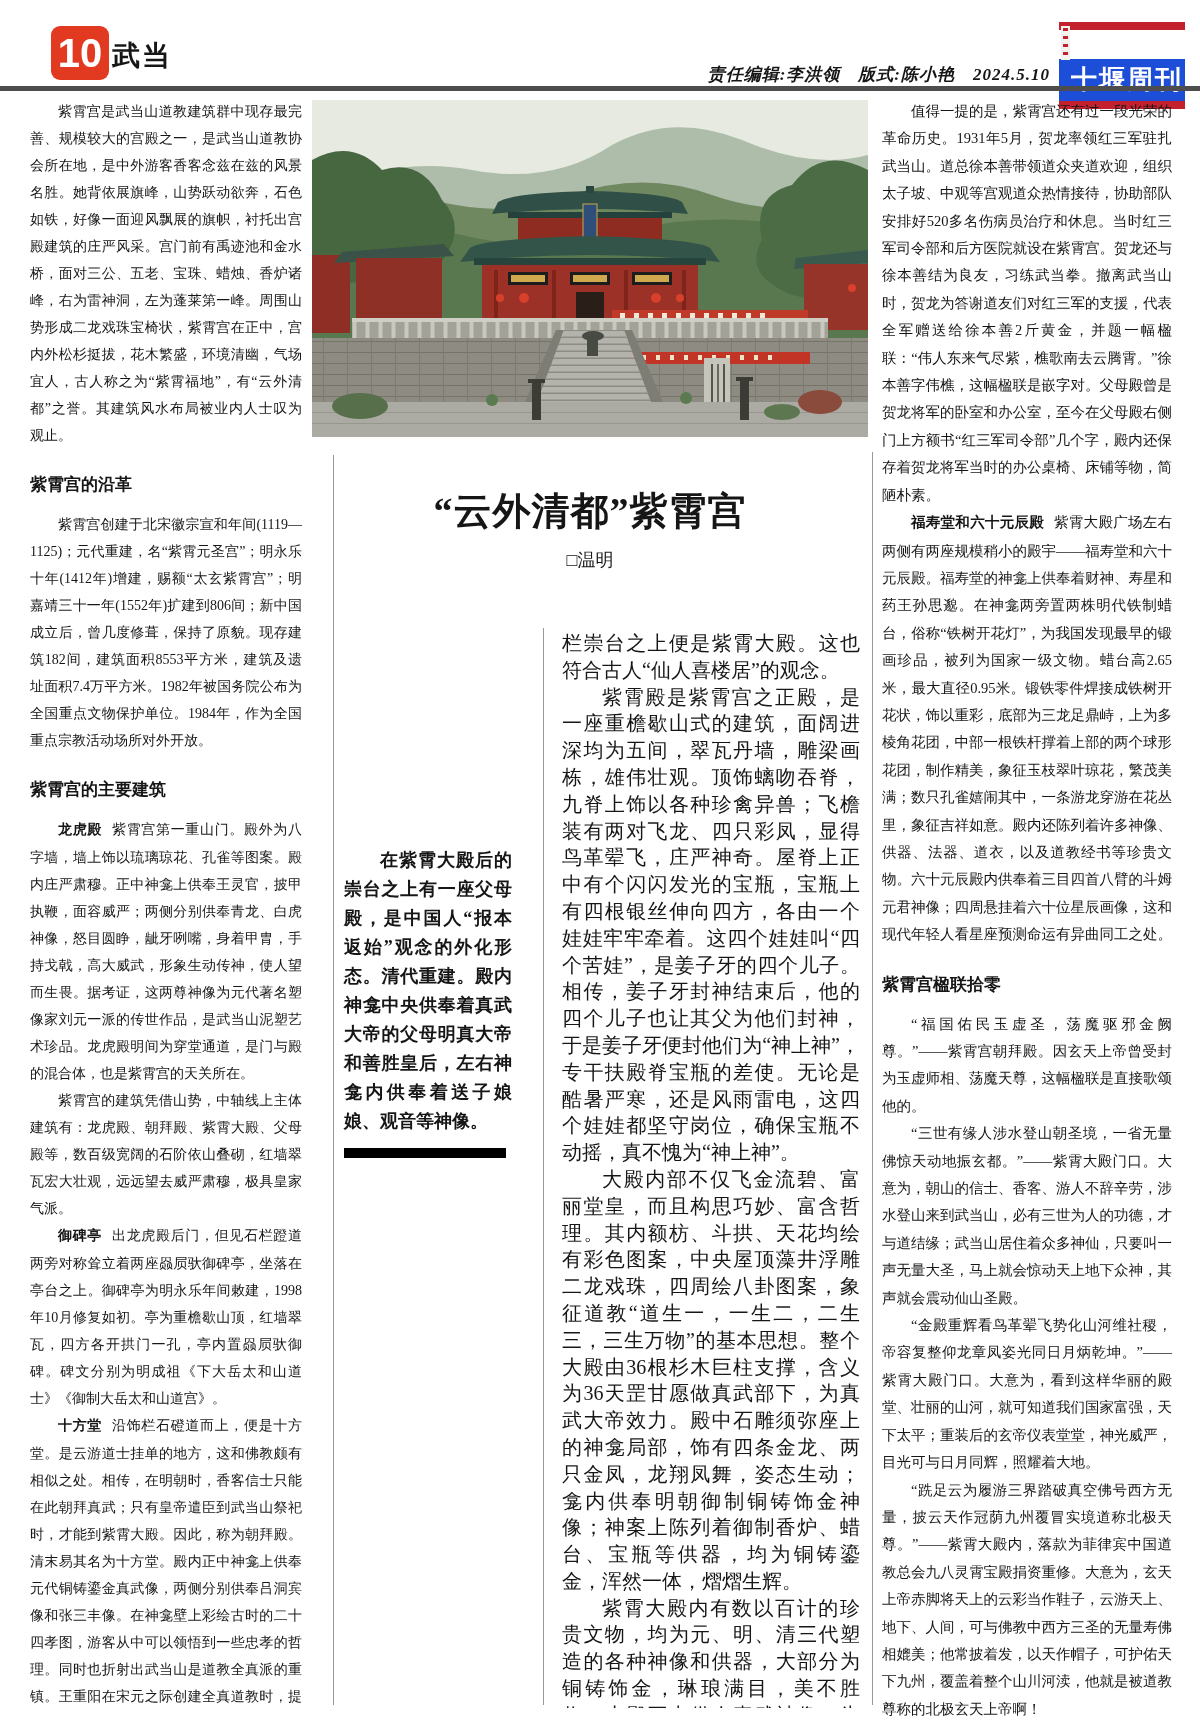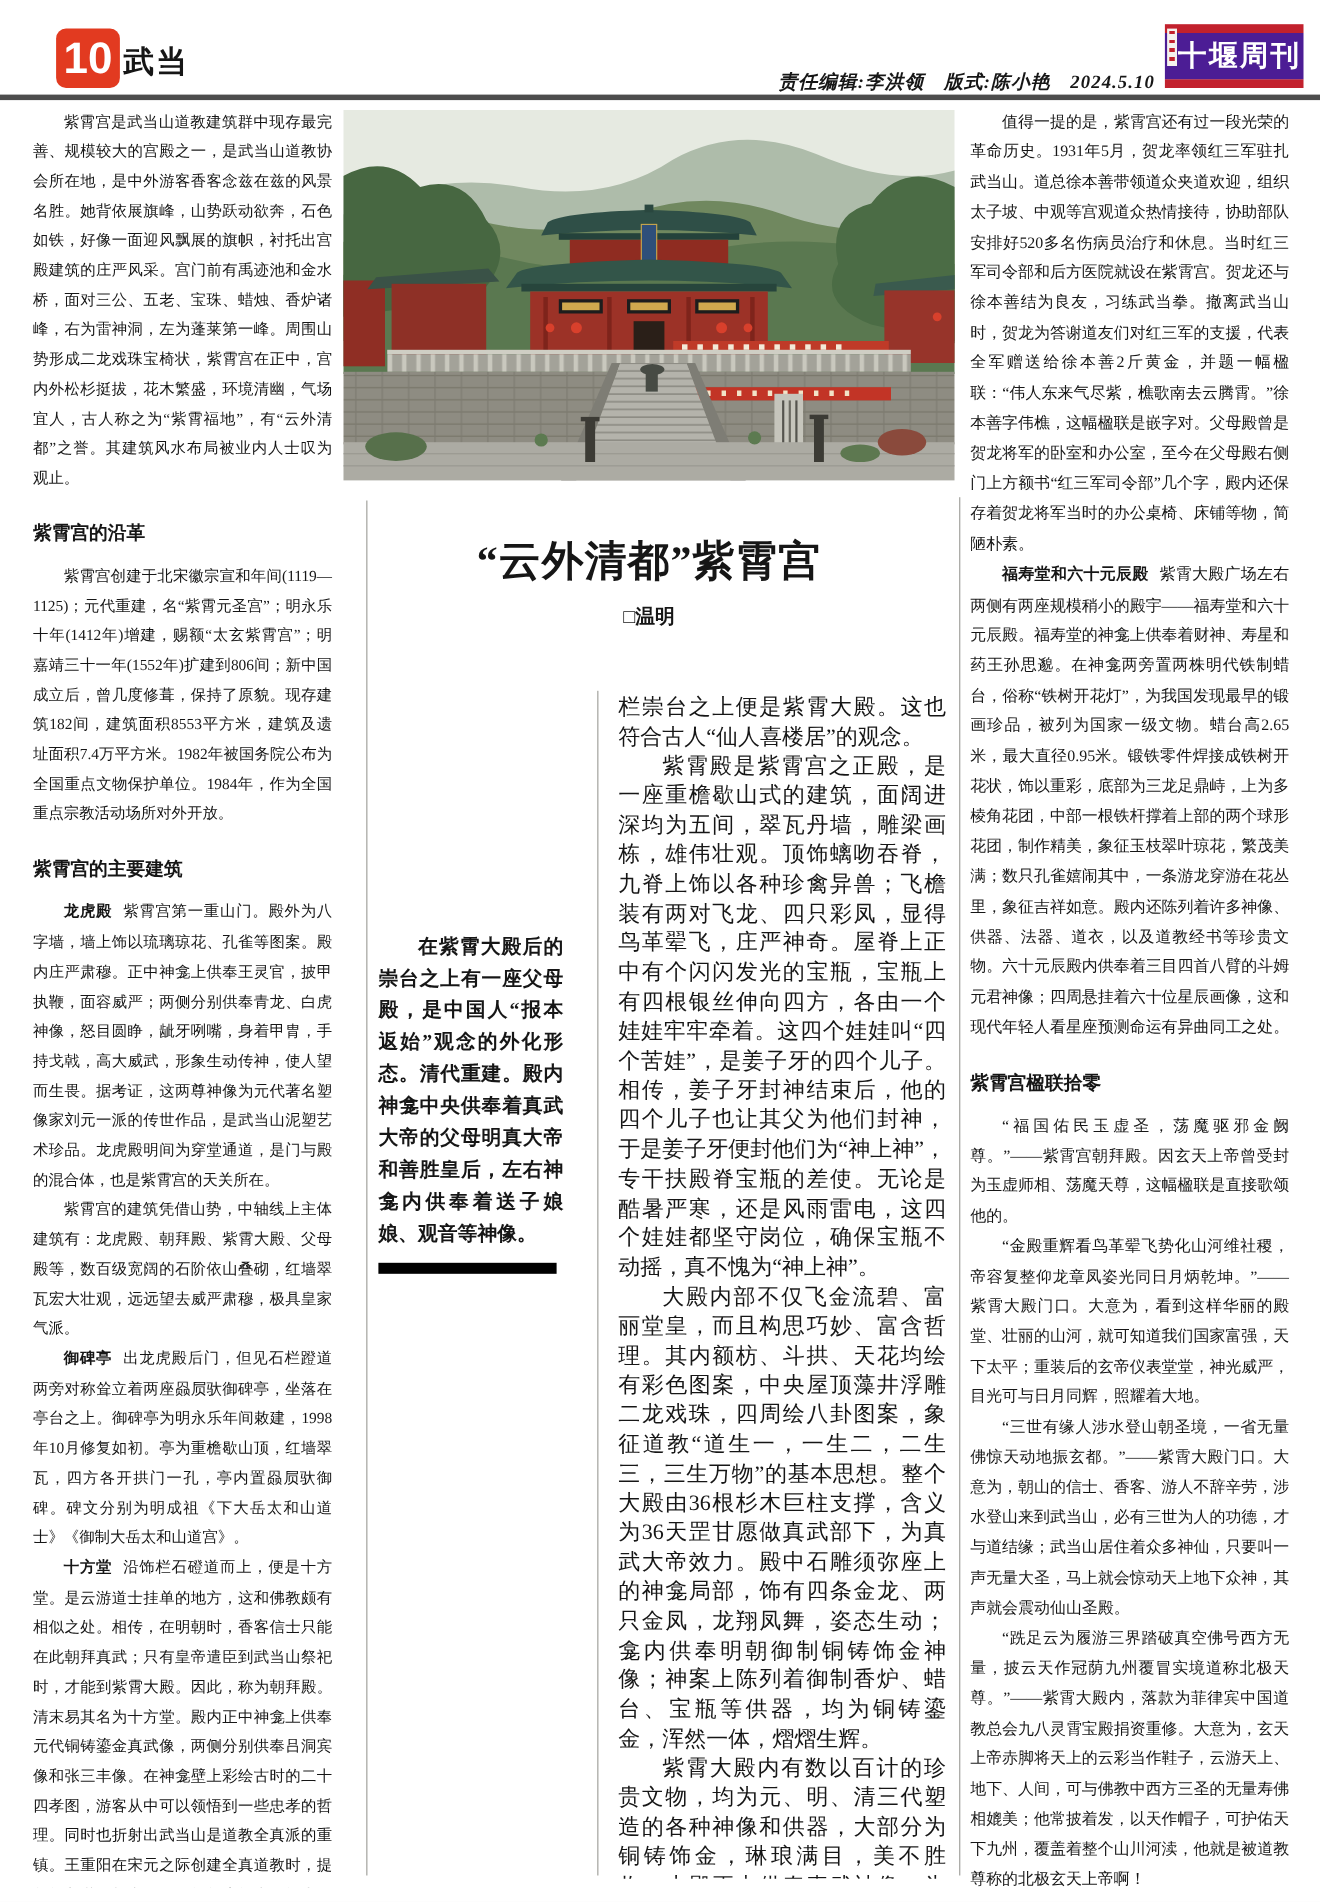--- a/index.html
+++ b/index.html
@@ -18,23 +18,24 @@
     position:absolute; left:112px; top:40px;
     font:bold 28px/32px "Liberation Sans",sans-serif; letter-spacing:2px;text-align:center;
   }
   .editor-line {
     position:absolute; right:150px; top:50px;
     font:bold italic 17px/22px "Liberation Serif",serif; letter-spacing:1px;margin-top:14px;
   }
   .masthead { position:absolute; right:15px; top:22px; width:126px; }
   .m-bar { height:8px; background:#c2212d; }
   .m-mid {
-    position:relative; height:42px; background:#4c1d95; color:#fff;
+    position:relative; height:42px; background:#1d4ed8; color:#fff;
     font:bold 26px/42px "Liberation Serif",serif; text-align:center; letter-spacing:2px;
     padding-left:10px;
+    margin-top:29px;
   }
   .m-strip {
     position:absolute; left:2px; top:4px; width:9px; height:34px; background:#f4f2ee;
     background-image:repeating-linear-gradient(#c2212d 0 3px, transparent 3px 8px);
     background-size:5px 100%; background-repeat:no-repeat; background-position:2px 2px;
   }
   .header-rule { position:absolute; left:0; top:86px; width:1200px; height:5px; background:#4d4d4d; }
 
   
   .col { position:absolute; text-align:justify; }
@@ -48,21 +49,21 @@
     margin:25px 0 15px 0; text-indent:0;
   }
   b.runin { font-family:Liberation Mono, monospace; padding-right:10px; }
 
   
   .photo { position:absolute; left:312px; top:100px; width:556px; height:337px; overflow:hidden; }
 
   
   .title-block { position:absolute; left:312px; top:488px; width:556px; text-align:center; }
   .main-title { font:bold 38px/46px "Liberation Serif",serif; letter-spacing:1px; }
-  .byline { margin-top:14px; font-size:18px;font-weight:bold; }
+  .byline { margin-top:14px; font-size:18px; }
 
   
   .pullquote {
     position:absolute; left:344px; top:846px; width:168px;
     font-weight:bold; font-size:18px; line-height:29px;
     text-align:justify; text-indent:2em;
   }
   .pq-bar { position:absolute; left:344px; top:1148px; width:162px; height:10px; background:#000; }
 
   
@@ -234,18 +235,18 @@
     <p><span>大殿内部不仅飞金流碧、富丽堂皇，而且构思巧妙、富含哲理。其内额枋、斗拱、天花均绘有彩色图案，中央屋顶藻井浮雕二龙戏珠，四周绘八卦图案，象征道教“道生一，一生二，二生三，三生万物”的基本思想。整个大殿由36根杉木巨柱支撑，含义为36天罡甘愿做真武部下，为真武大帝效力。殿中石雕须弥座上的神龛局部，饰有四条金龙、两只金凤，龙翔凤舞，姿态生动；龛内供奉明朝御制铜铸饰金神像；神案上陈列着御制香炉、蜡台、宝瓶等供器，均为铜铸鎏金，浑然一体，熠熠生辉。</span></p>
     <p><span>紫霄大殿内有数以百计的珍贵文物，均为元、明、清三代塑造的各种神像和供器，大部分为铜铸饰金，琳琅满目，美不胜收。大殿正中供奉真武神像，为明代泥塑彩绘贴金，像高4.8米，头戴冕旒，身着帝服，双手捧圭，端坐宝座，为武当山现存最大泥塑像。</span></p>
     <p><b class="runin">父母殿</b><span>在紫霄大殿后的崇台之上有一座父母殿，是中国人“报本返始”观念的外化形态。清代重建。殿内神龛中央供奉着真武大帝的父母明真大帝和善胜皇后，左右神龛内供奉着送子娘娘、观音等神像。</span></p>
   </div>
 
   <div class="col col3">
     <p><span>值得一提的是，紫霄宫还有过一段光荣的革命历史。1931年5月，贺龙率领红三军驻扎武当山。道总徐本善带领道众夹道欢迎，组织太子坡、中观等宫观道众热情接待，协助部队安排好520多名伤病员治疗和休息。当时红三军司令部和后方医院就设在紫霄宫。贺龙还与徐本善结为良友，习练武当拳。撤离武当山时，贺龙为答谢道友们对红三军的支援，代表全军赠送给徐本善2斤黄金，并题一幅楹联：“伟人东来气尽紫，樵歌南去云腾霄。”徐本善字伟樵，这幅楹联是嵌字对。父母殿曾是贺龙将军的卧室和办公室，至今在父母殿右侧门上方额书“红三军司令部”几个字，殿内还保存着贺龙将军当时的办公桌椅、床铺等物，简陋朴素。</span></p>
     <p><b class="runin">福寿堂和六十元辰殿</b><span>紫霄大殿广场左右两侧有两座规模稍小的殿宇——福寿堂和六十元辰殿。福寿堂的神龛上供奉着财神、寿星和药王孙思邈。在神龛两旁置两株明代铁制蜡台，俗称“铁树开花灯”，为我国发现最早的锻画珍品，被列为国家一级文物。蜡台高2.65米，最大直径0.95米。锻铁零件焊接成铁树开花状，饰以重彩，底部为三龙足鼎峙，上为多棱角花团，中部一根铁杆撑着上部的两个球形花团，制作精美，象征玉枝翠叶琼花，繁茂美满；数只孔雀嬉闹其中，一条游龙穿游在花丛里，象征吉祥如意。殿内还陈列着许多神像、供器、法器、道衣，以及道教经书等珍贵文物。六十元辰殿内供奉着三目四首八臂的斗姆元君神像；四周悬挂着六十位星辰画像，这和现代年轻人看星座预测命运有异曲同工之处。</span></p>
     <h3 class="sec">紫霄宫楹联拾零</h3>
     <p><span>“福国佑民玉虚圣，荡魔驱邪金阙尊。”——紫霄宫朝拜殿。因玄天上帝曾受封为玉虚师相、荡魔天尊，这幅楹联是直接歌颂他的。</span></p>
+    <p><span>“三世有缘人涉水登山朝圣境，一省无量佛惊天动地振玄都。”——紫霄大殿门口。大意为，朝山的信士、香客、游人不辞辛劳，涉水登山来到武当山，必有三世为人的功德，才与道结缘；武当山居住着众多神仙，只要叫一声无量大圣，马上就会惊动天上地下众神，其声就会震动仙山圣殿。</span></p>
     <p><span>“金殿重辉看鸟革翚飞势化山河维社稷，帝容复整仰龙章凤姿光同日月炳乾坤。”——紫霄大殿门口。大意为，看到这样华丽的殿堂、壮丽的山河，就可知道我们国家富强，天下太平；重装后的玄帝仪表堂堂，神光威严，目光可与日月同辉，照耀着大地。</span></p>
-    <p><span>“三世有缘人涉水登山朝圣境，一省无量佛惊天动地振玄都。”——紫霄大殿门口。大意为，朝山的信士、香客、游人不辞辛劳，涉水登山来到武当山，必有三世为人的功德，才与道结缘；武当山居住着众多神仙，只要叫一声无量大圣，马上就会惊动天上地下众神，其声就会震动仙山圣殿。</span></p>
     <p><span>“跣足云为履游三界踏破真空佛号西方无量，披云天作冠荫九州覆冒实境道称北极天尊。”——紫霄大殿内，落款为菲律宾中国道教总会九八灵霄宝殿捐资重修。大意为，玄天上帝赤脚将天上的云彩当作鞋子，云游天上、地下、人间，可与佛教中西方三圣的无量寿佛相媲美；他常披着发，以天作帽子，可护佑天下九州，覆盖着整个山川河渎，他就是被道教尊称的北极玄天上帝啊！</span></p>
   </div>
 
 </div>
 
 </body></html>

